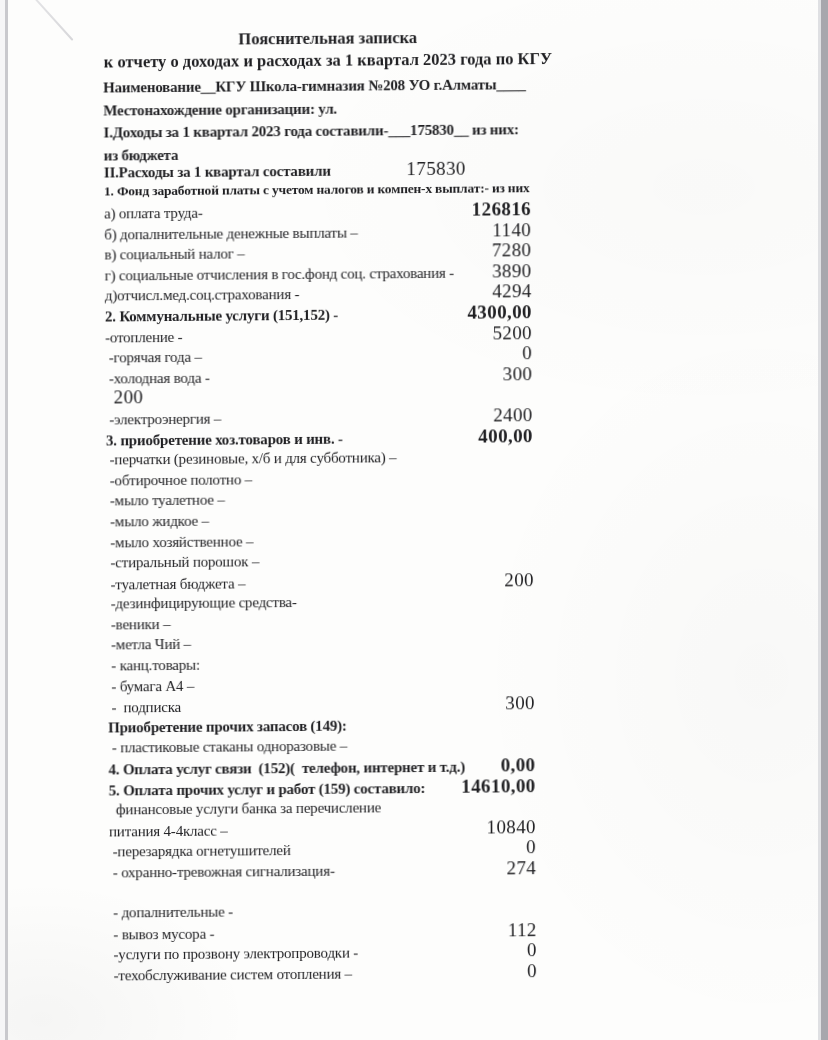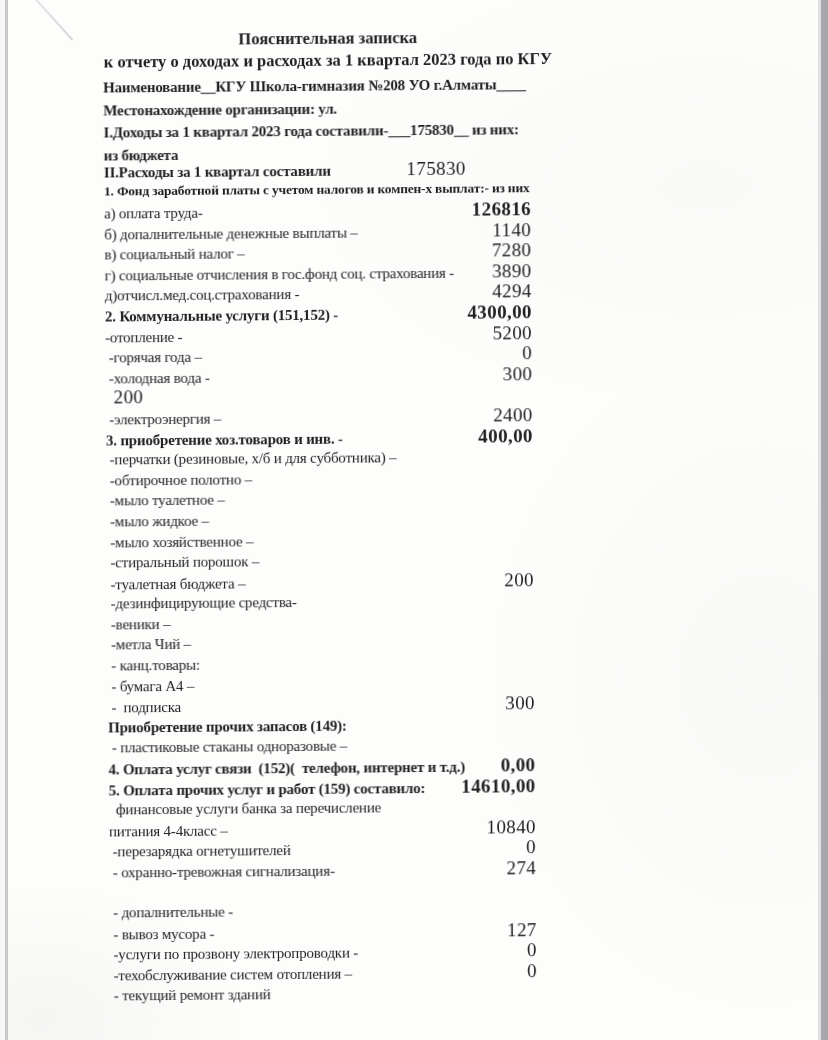--- a/index.html
+++ b/index.html
@@ -217,29 +217,28 @@
   </div>
         <div class="doc-row">
     <span class="val"></span>
   </div>
         <div class="doc-row">
     <span class="lab"> - допалнительные -</span>
     <span class="val"></span>
   </div>
         <div class="doc-row">
     <span class="lab"> - вывоз мусора -</span>
-    <span class="val">127</span>
+    <span class="val">112</span>
   </div>
         <div class="doc-row">
     <span class="lab"> -услуги по прозвону электропроводки -</span>
     <span class="val">0</span>
   </div>
         <div class="doc-row">
     <span class="lab"> -техобслуживание систем отопления –</span>
     <span class="val">0</span>
   </div>
         <div class="doc-row">
-    <span class="lab"> - текущий ремонт зданий</span>
     <span class="val"></span>
   </div>
       </div>
   </div>
 </div>
 
 </body></html>

